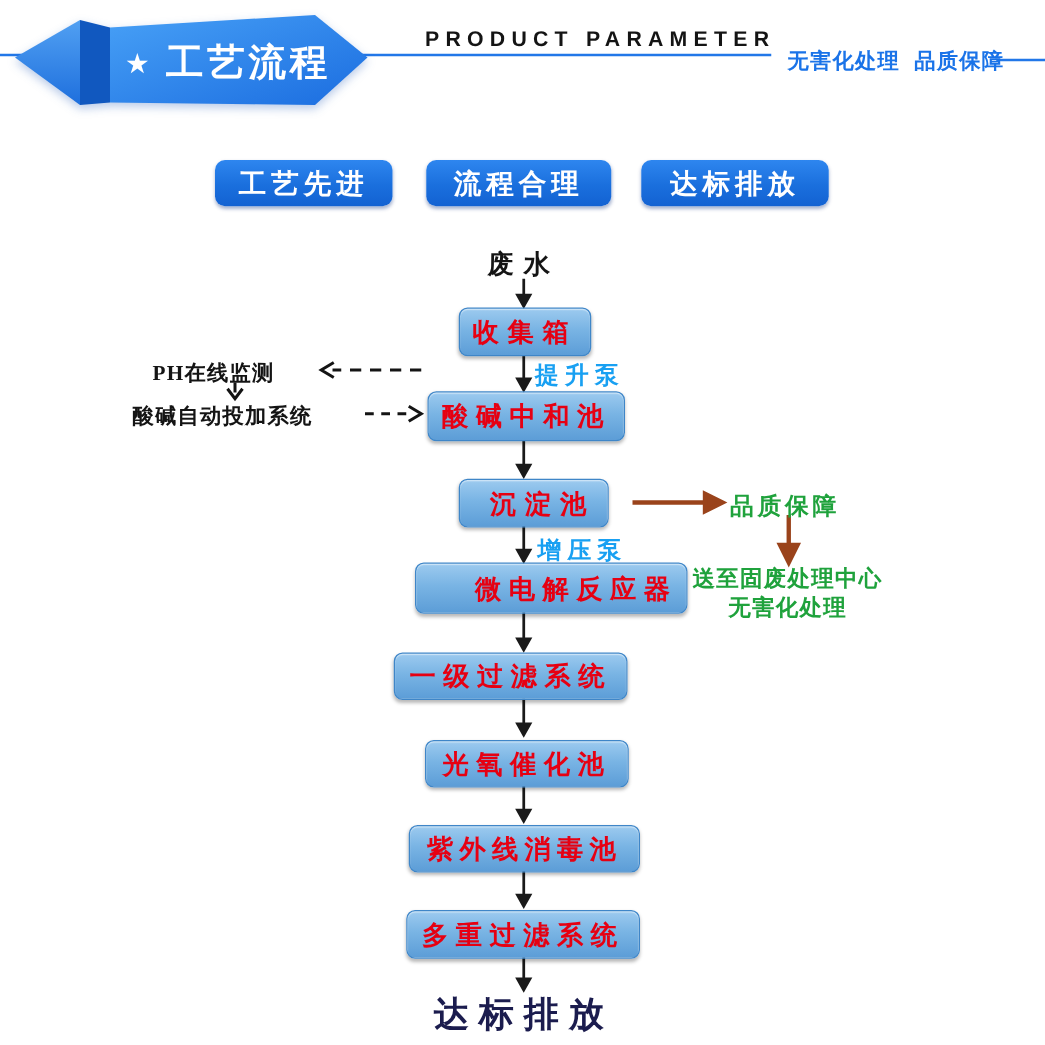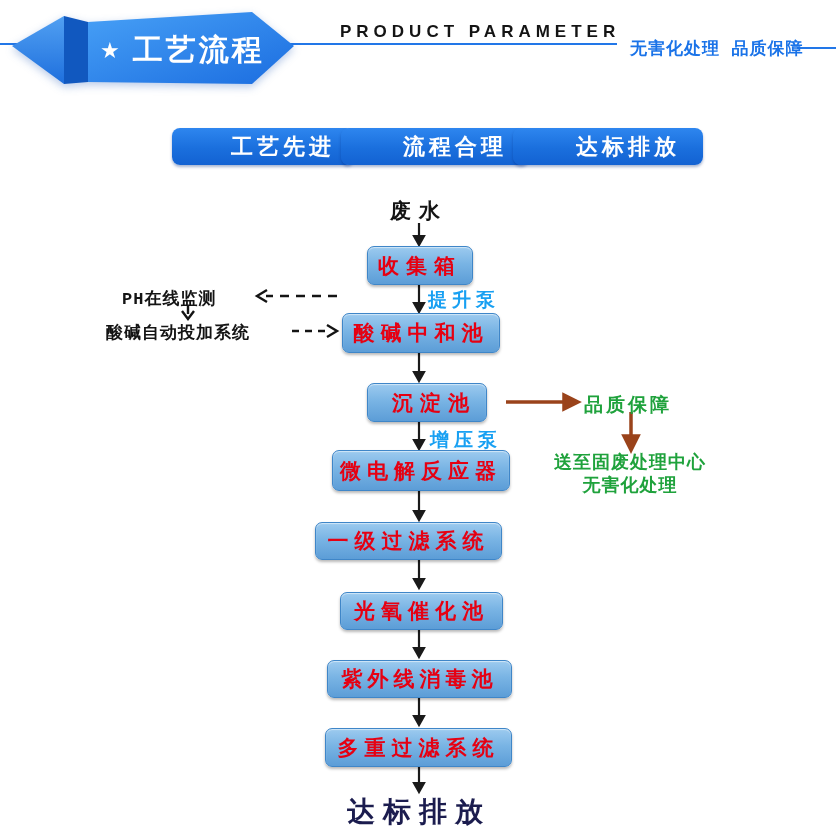--- a/index.html
+++ b/index.html
@@ -17,31 +17,31 @@
   .eyebrow{position:absolute;left:340px;top:22px;z-index:2;color:#141414;font-weight:bold;
            font-size:17px;letter-spacing:5px;}
   .brand{position:absolute;left:630px;top:37px;z-index:2;color:#1a73e8;font-weight:bold;
          font-size:17px;letter-spacing:1px;white-space:pre;}
 
   
   .badge{position:absolute;top:128px;height:37px;border-radius:8px;z-index:2;
          background:linear-gradient(180deg,#2e86ef 0%,#1a6fdd 55%,#1362d2 100%);
          box-shadow:0 2px 3px rgba(0,40,120,.35);
          display:flex;align-items:center;justify-content:center;
-         color:#ffffff;font-weight:bold;font-size:22px;letter-spacing:4px;padding-left:40px;}
+         color:#ffffff;font-weight:bold;font-size:22px;letter-spacing:4px;}
 
   
   .fbox{position:absolute;z-index:2;border-radius:7px;border:1px solid #3f86c8;
         background:linear-gradient(180deg,#9ccaef 0%,#79b4e4 45%,#5c9dd7 100%);
         box-shadow:0 2px 3px rgba(0,0,0,.28), inset 0 1px 1px rgba(255,255,255,.55);
         display:flex;align-items:center;justify-content:center;
         font-family:"Liberation Serif","DejaVu Serif",serif;font-weight:bold;
         color:#e60012;font-size:21px;letter-spacing:7px;}
 
-  .serifb{font-family:Liberation Mono, monospace;font-weight:bold;}
+  .serifb{font-family:Liberation Serif, serif;font-weight:bold;}
   .pump{position:absolute;z-index:2;color:#18a0f2;font-size:19px;letter-spacing:5px;}
   .blacklbl{position:absolute;z-index:2;color:#141414;font-size:17px;letter-spacing:1px;}
   .greenlbl{position:absolute;z-index:2;color:#1fa23c;font-size:19px;letter-spacing:3px;}
   .green-note{position:absolute;z-index:2;color:#1fa23c;font-size:18px;letter-spacing:1px;
               text-align:center;line-height:1.3;}
   .intxt{position:absolute;z-index:2;color:#141414;font-size:21px;letter-spacing:8px;text-align:center;}
   .outtxt{position:absolute;z-index:2;color:#1b1c4e;font-size:28px;letter-spacing:8px;text-align:center;}
   .arrows{position:absolute;left:0;top:0;z-index:1;}
 </style>
 </head>
@@ -145,21 +145,21 @@
           <polygon points="631,450 624,436 638,436"></polygon>
         </g>
     </g>
   </svg>
 
   <div class="intxt serifb" style="left:359px;top:197px;width:120px;">废水</div>
 
   <div class="fbox" style="left:367px;top:246px;width:104px;height:37px;">收集箱</div>
   <div class="fbox" style="left:342px;top:313px;width:156px;height:38px;letter-spacing:6px;">酸碱中和池</div>
   <div class="fbox" style="left:367px;top:383px;width:104px;height:37px;padding-left:14px;">沉淀池</div>
-  <div class="fbox" style="left:332px;top:450px;width:176px;height:39px;letter-spacing:6px;">微电解反应器</div>
+  <div class="fbox" style="left:332px;top:450px;width:176px;height:39px;letter-spacing:6px;padding-left:40px;">微电解反应器</div>
   <div class="fbox" style="left:315px;top:522px;width:185px;height:36px;letter-spacing:6px;">一级过滤系统</div>
   <div class="fbox" style="left:340px;top:592px;width:161px;height:36px;letter-spacing:6px;">光氧催化池</div>
   <div class="fbox" style="left:327px;top:660px;width:183px;height:36px;letter-spacing:5px;">紫外线消毒池</div>
   <div class="fbox" style="left:325px;top:728px;width:185px;height:37px;letter-spacing:6px;">多重过滤系统</div>
 
   <div class="pump serifb" style="left:428px;top:287px;">提升泵</div>
   <div class="pump serifb" style="left:430px;top:427px;">增压泵</div>
 
   <div class="blacklbl serifb" style="left:122px;top:287px;">PH在线监测</div>
   <div class="blacklbl serifb" style="left:106px;top:321px;">酸碱自动投加系统</div>

